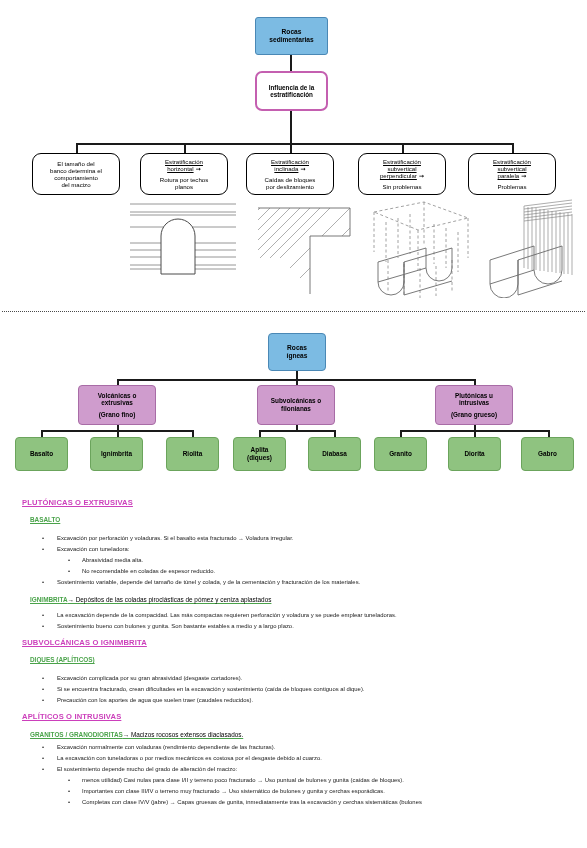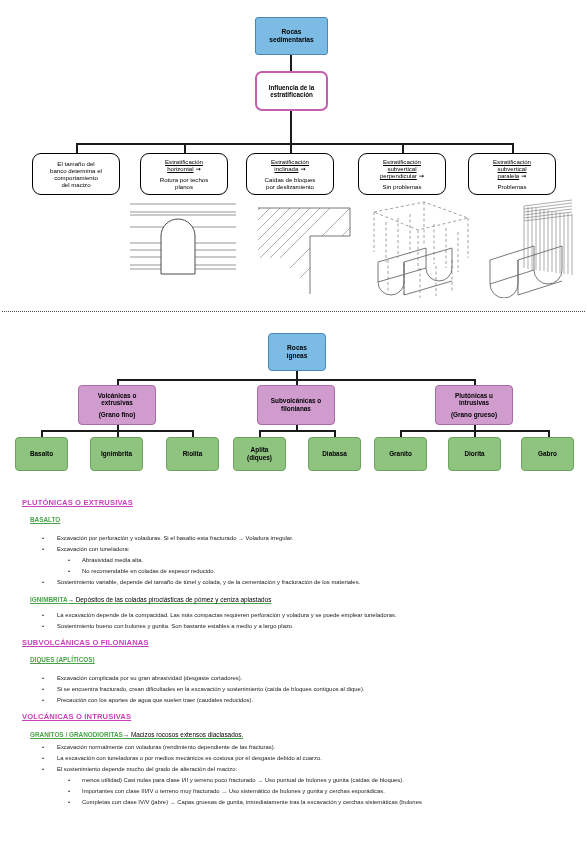--- a/index.html
+++ b/index.html
@@ -369,36 +369,36 @@
   <div class="txt h2" style="left:30px; top:596px;">
     <span>IGNIMBRITA</span><span class="tail">→ Depósitos de las coladas piroclásticas de pómez y ceniza aplastados</span>
   </div>
 
   <div class="bullet-dot" style="left:42px; top:612px;">•</div>
   <div class="txt bul" style="left:57px; top:612px;">La excavación depende de la compacidad. Las más compactas requieren perforación y voladura y se puede emplear tuneladoras.</div>
 
   <div class="bullet-dot" style="left:42px; top:623px;">•</div>
   <div class="txt bul" style="left:57px; top:623px;">Sostenimiento bueno con bulones y gunita. Son bastante estables a medio y a largo plazo.</div>
 
-  <div class="txt h1" style="left:22px; top:638px;">SUBVOLCÁNICAS O FILONIANAS</div>
+  <div class="txt h1" style="left:22px; top:638px;">SUBVOLCÁNICAS O IGNIMBRITA</div>
 
   <div class="txt h2" style="left:30px; top:656px;">
     <span>DIQUES (APLÍTICOS)</span>
   </div>
 
   <div class="bullet-dot" style="left:42px; top:675px;">•</div>
   <div class="txt bul" style="left:57px; top:675px;">Excavación complicada por su gran abrasividad (desgaste cortadores).</div>
 
   <div class="bullet-dot" style="left:42px; top:686px;">•</div>
   <div class="txt bul" style="left:57px; top:686px;">Si se encuentra fracturado, crean dificultades en la excavación y sostenimiento (caída de bloques contiguos al dique).</div>
 
   <div class="bullet-dot" style="left:42px; top:697px;">•</div>
   <div class="txt bul" style="left:57px; top:697px;">Precaución con los aportes de agua que suelen traer (caudales reducidos).</div>
 
-  <div class="txt h1" style="left:22px; top:712px;">VOLCÁNICAS O INTRUSIVAS</div>
+  <div class="txt h1" style="left:22px; top:712px;">APLÍTICOS O INTRUSIVAS</div>
 
   <div class="txt h2" style="left:30px; top:731px;">
     <span>GRANITOS / GRANODIORITAS</span><span class="tail">→ Macizos rocosos extensos diaclasados.</span>
   </div>
 
   <div class="bullet-dot" style="left:42px; top:744px;">•</div>
   <div class="txt bul" style="left:57px; top:744px;">Excavación normalmente con voladuras (rendimiento dependiente de las fracturas).</div>
 
   <div class="bullet-dot" style="left:42px; top:755px;">•</div>
   <div class="txt bul" style="left:57px; top:755px;">La excavación con tuneladoras o por medios mecánicos es costosa por el desgaste debido al cuarzo.</div>

